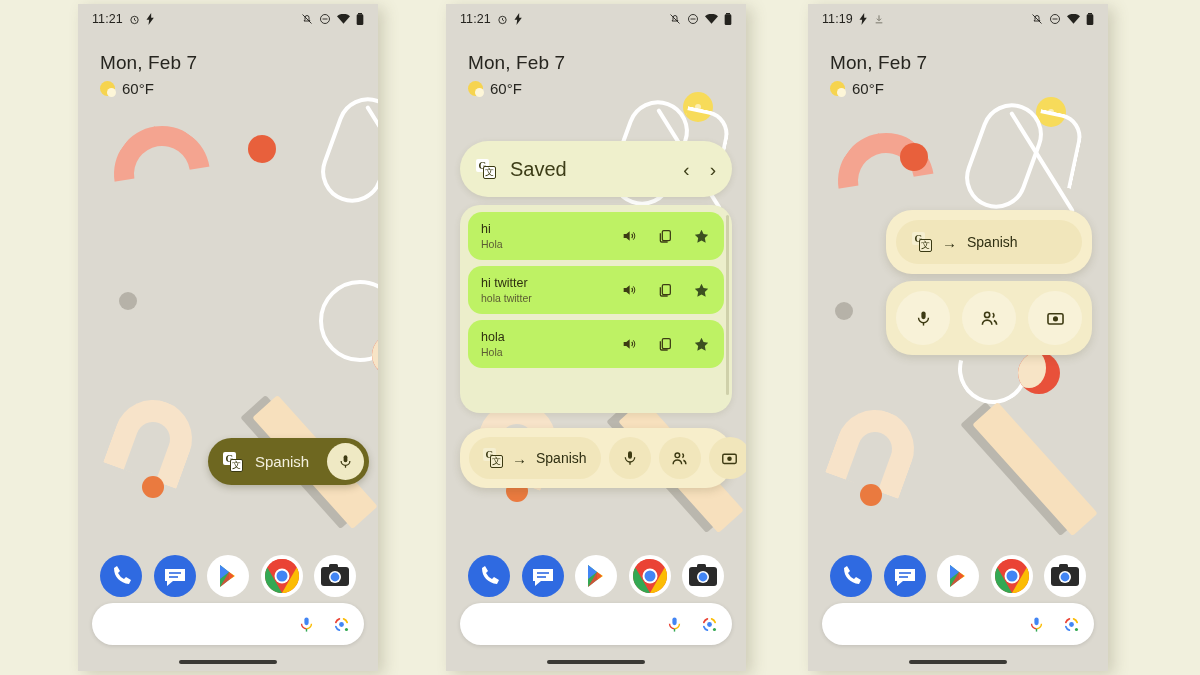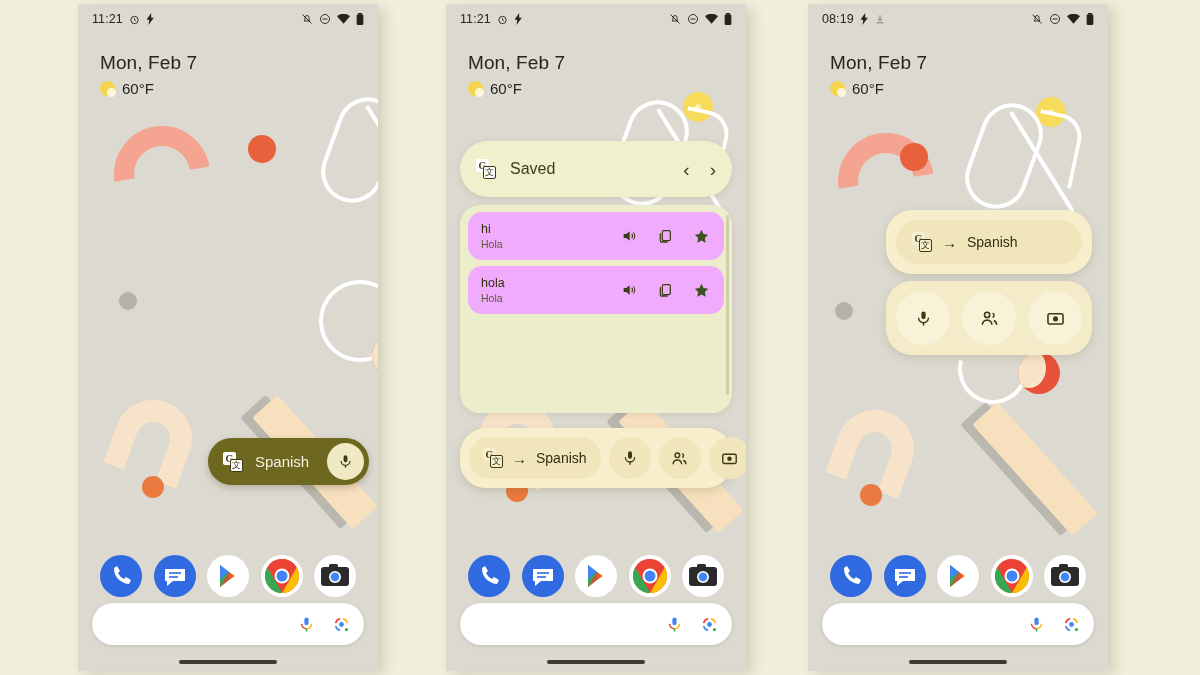--- a/index.html
+++ b/index.html
@@ -205,36 +205,36 @@
   .savedwrap { position: absolute; left: 14px; top: 137px; width: 272px; }
   .saved-header {
     height: 56px;
     background: #eff0cc;
     border-radius: 30px;
     display: flex; align-items: center;
     padding: 0 16px;
     gap: 14px;
     box-shadow: 0 2px 6px rgba(90,90,50,.14);
   }
-  .saved-title { font-size: 16px; color: #3d3d17; }
+  .saved-title { font-size: 20px; color: #3d3d17; }
   .saved-navs { margin-left: auto; display: flex; align-items: center; gap: 20px; }
   .chev { font-size: 19px; color: #3f3f19; line-height: 1; }
 
   .saved-list {
     margin-top: 8px;
     background: #eceecb;
     border-radius: 20px;
     padding: 7px 8px 0 8px;
     height: 208px;
     overflow: hidden;
     position: relative;
     box-shadow: 0 2px 6px rgba(90,90,50,.12);
   }
   .saved-row {
-    background: #f0abfc;
+    background: #bef264;
     border-radius: 14px;
     height: 48px;
     margin-bottom: 6px;
     display: flex; align-items: center;
     padding: 0 14px 0 13px;
   }
   .row-texts { display: flex; flex-direction: column; gap: 1px; flex: 1; min-width: 0; }
   .row-src { font-size: 12.5px; color: #2f3010; line-height: 1.15; }
   .row-dst { font-size: 10.5px; color: #5c5c35; line-height: 1.15; }
   .row-acts { display: flex; align-items: center; gap: 20px; }
@@ -563,20 +563,40 @@
               <svg width="16" height="16" viewBox="0 0 24 24">
                   <rect x="8" y="4" width="12" height="15" rx="2" fill="none" stroke="#3c3c14" stroke-width="1.9"></rect>
                   <path d="M5 8v11a2 2 0 0 0 2 2h9" fill="none" stroke="#3c3c14" stroke-width="1.9"></path>
                 </svg>
               <svg width="17" height="17" viewBox="0 0 24 24">
                   <path d="M12 2.5l2.9 6.1 6.6.9-4.8 4.6 1.2 6.6L12 17.5 6.1 20.7l1.2-6.6L2.5 9.5l6.6-.9z" fill="#3c5020"></path>
                 </svg>
             </div>
           </div>
 
+          <div class="saved-row">
+            <div class="row-texts">
+              <span class="row-src">hi twitter</span>
+              <span class="row-dst">hola twitter</span>
+            </div>
+            <div class="row-acts">
+              <svg width="16" height="16" viewBox="0 0 24 24">
+                  <path d="M4 9h4l5-4v14l-5-4H4z" fill="#3c3c14"></path>
+                  <path d="M16 9a4 4 0 0 1 0 6" fill="none" stroke="#3c3c14" stroke-width="1.8"></path>
+                  <path d="M18.5 6.5a8 8 0 0 1 0 11" fill="none" stroke="#3c3c14" stroke-width="1.5"></path>
+                </svg>
+              <svg width="16" height="16" viewBox="0 0 24 24">
+                  <rect x="8" y="4" width="12" height="15" rx="2" fill="none" stroke="#3c3c14" stroke-width="1.9"></rect>
+                  <path d="M5 8v11a2 2 0 0 0 2 2h9" fill="none" stroke="#3c3c14" stroke-width="1.9"></path>
+                </svg>
+              <svg width="17" height="17" viewBox="0 0 24 24">
+                  <path d="M12 2.5l2.9 6.1 6.6.9-4.8 4.6 1.2 6.6L12 17.5 6.1 20.7l1.2-6.6L2.5 9.5l6.6-.9z" fill="#3c5020"></path>
+                </svg>
+            </div>
+          </div>
 
 
           <div class="saved-row">
             <div class="row-texts">
               <span class="row-src">hola</span>
               <span class="row-dst">Hola</span>
             </div>
             <div class="row-acts">
               <svg width="16" height="16" viewBox="0 0 24 24">
                   <path d="M4 9h4l5-4v14l-5-4H4z" fill="#3c3c14"></path>
@@ -711,21 +731,21 @@
       <div class="wp wp-dot-grey" style="left:27px;  top:298px;"></div>
       <div class="wp wp-curve" style="left:150px; top:330px;"></div>
       <div class="wp wp-halfmoon" style="left:210px; top:348px;"></div>
       <div class="wp wp-u" style="left:28px;  top:406px;"></div>
       <div class="wp wp-dot-orange" style="left:52px; top:480px;"></div>
       <div class="wp wp-band-shadow" style="left:140px; top:448px;"></div>
       <div class="wp wp-band" style="left:152px; top:448px;"></div>
 
       <div class="statusbar">
         <div class="sb-left">
-          <span>08:19</span>
+          <span>11:19</span>
           <svg class="sb-ico" width="9" height="12" viewBox="0 0 12 18">
             <path d="M7 0L0 10h4l-1 8 8-11H7z" fill="#24231e"></path>
           </svg>
           <svg class="sb-ico" width="10" height="11" viewBox="0 0 24 24">
             <line x1="12" y1="2" x2="12" y2="13" stroke="#7a786c" stroke-width="2.4"></line>
             <path d="M7 10l5 5 5-5" fill="none" stroke="#7a786c" stroke-width="2.4"></path>
             <line x1="4" y1="20" x2="20" y2="20" stroke="#7a786c" stroke-width="2.4"></line>
           </svg>
         </div>
         <div class="sb-right">

